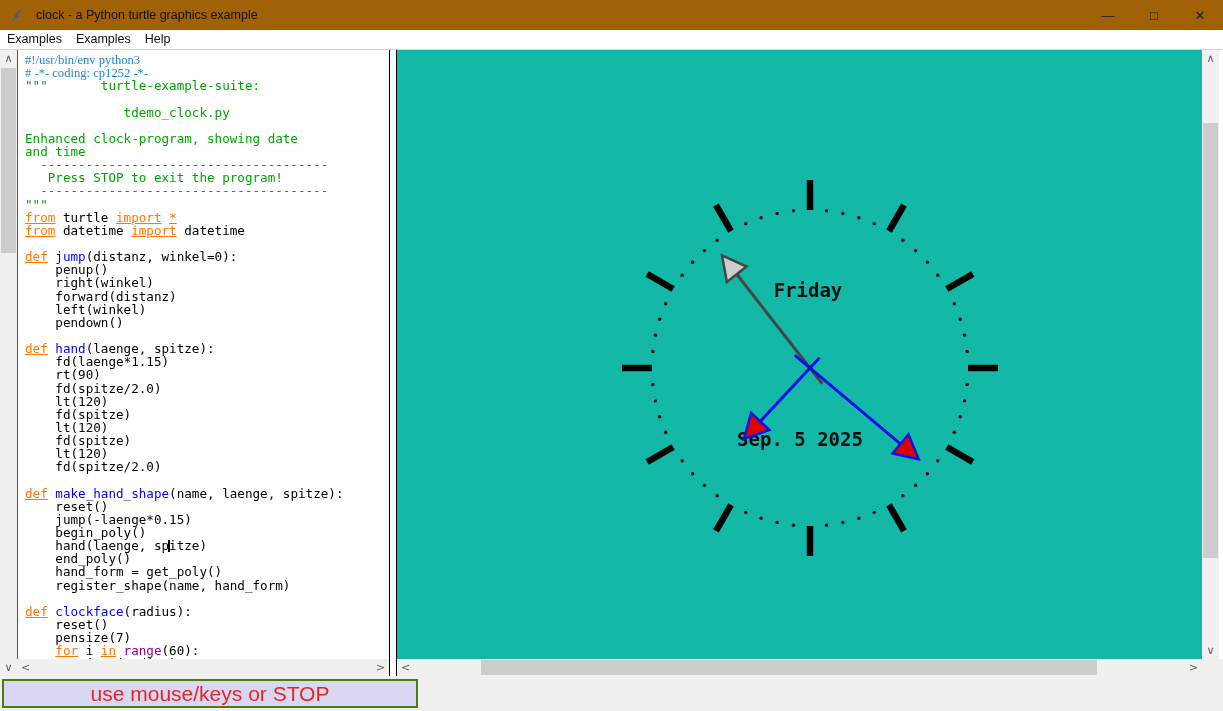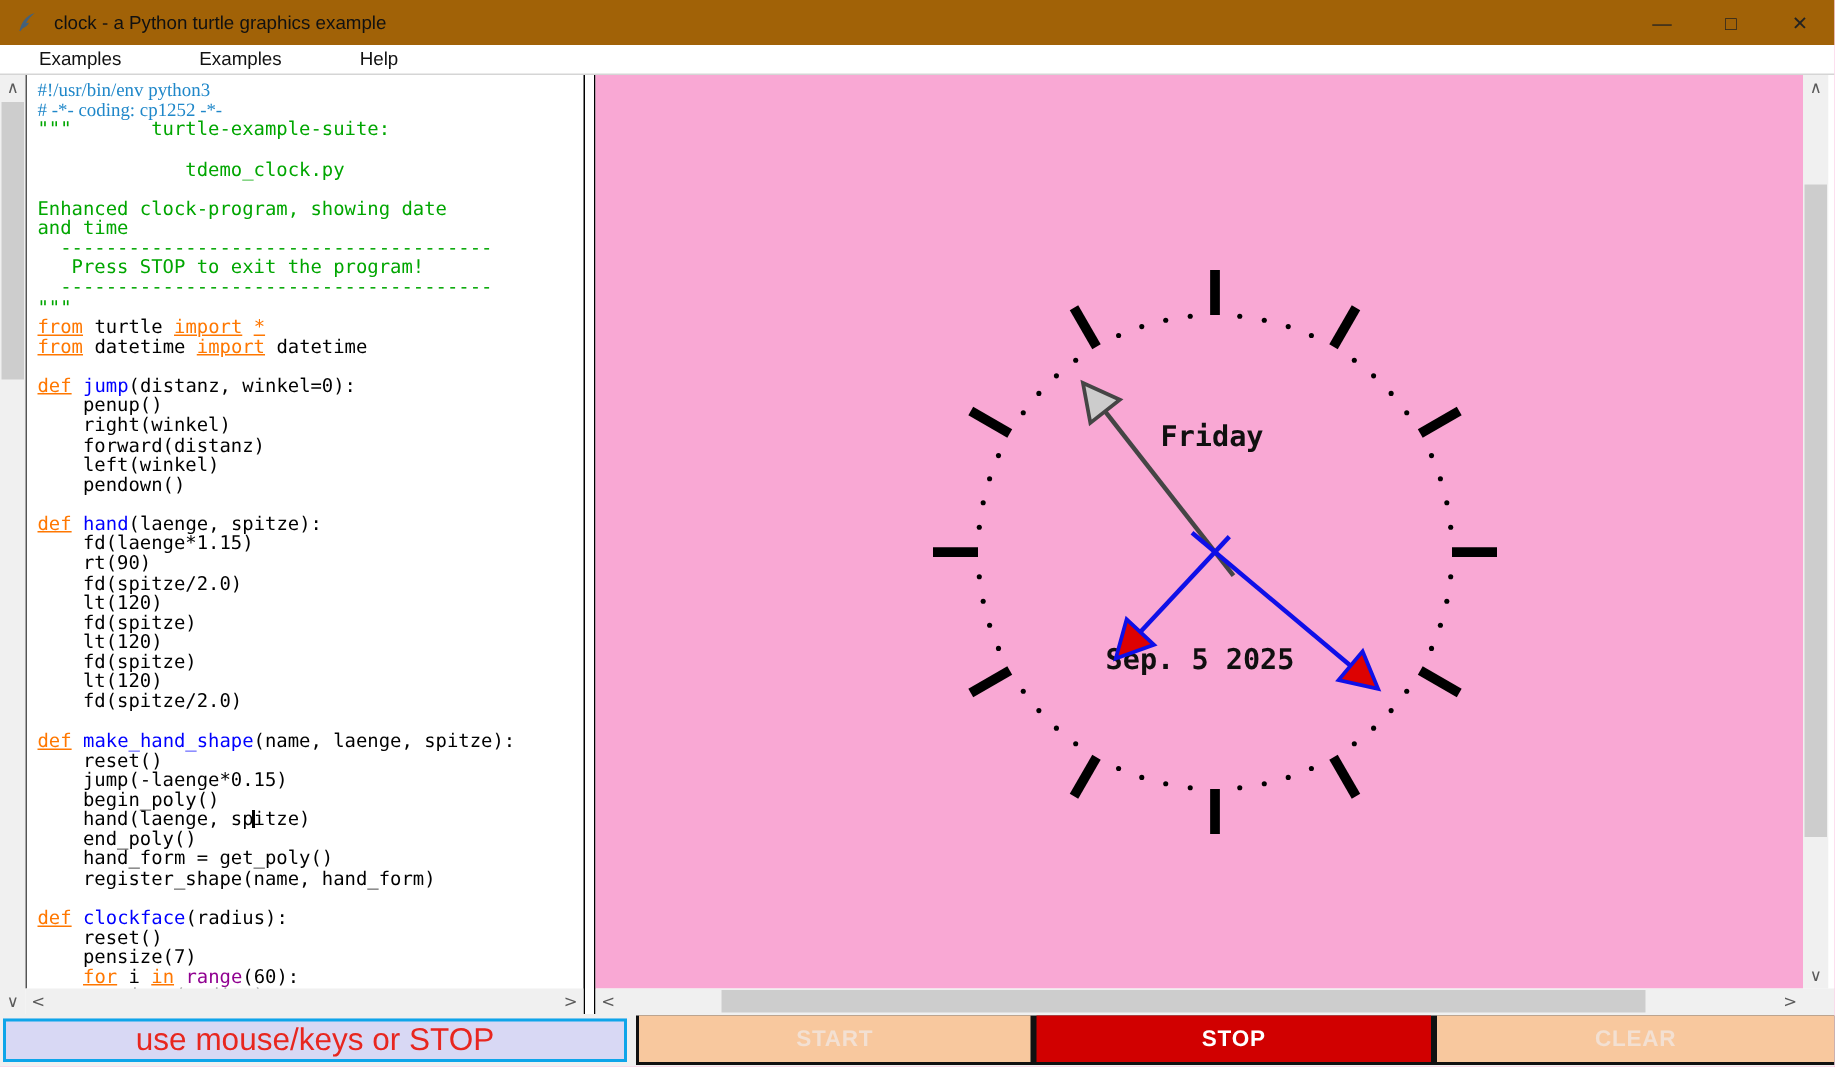--- a/index.html
+++ b/index.html
@@ -11,21 +11,21 @@
   #titlebar{left:0;top:0;width:1223px;height:30px;background:#a16207;display:flex;align-items:center;}
   #app-icon{margin-left:10px;width:16px;height:16px;}
   #win-title{margin-left:10px;font-size:12.5px;color:#111;}
   #win-controls{margin-left:auto;display:flex;height:30px;}
   .win-btn{width:46px;height:30px;display:flex;align-items:center;justify-content:center;
            font-size:13px;color:#222;cursor:default;}
 
   
   #menubar{left:0;top:30px;width:1223px;height:20px;background:#fff;display:flex;align-items:center;
            border-bottom:1px solid #d5d5d5;box-sizing:border-box;}
-  .menu-item{padding:0 26px;font-size:12.5px;color:#111;height:19px;line-height:19px;}
+  .menu-item{padding:0 7px;font-size:12.5px;color:#111;height:19px;line-height:19px;}
 
   
   .sb{background:#f0f0f0;}
   .sb-arrow{position:absolute;width:17px;height:17px;display:flex;align-items:center;justify-content:center;
             font-size:11px;color:#5a5a5a;font-family:"DejaVu Sans",sans-serif;}
   .sb-thumb{position:absolute;background:#cdcdcd;}
 
   
   #code-pane{left:17px;top:50px;width:372px;height:609px;background:#fff;overflow:hidden;
              border-left:1px solid #555;box-sizing:border-box;}
@@ -38,27 +38,27 @@
   .tok-k{color:var(--keyword,#ff7700);text-decoration:underline;}
   .tok-d{color:var(--definition,#0000ff);}
   .tok-b{color:var(--builtin,#900090);}
   .cursor{display:inline-block;width:2px;height:12px;background:#000;margin:0 -1px;vertical-align:-2px;}
 
   
   #sash{left:389px;top:50px;width:8px;height:626px;background:#fff;
         border-left:1.5px solid #000;border-right:1.5px solid #000;box-sizing:border-box;}
 
   
-  #turtle-canvas{left:397px;top:50px;width:805px;height:609px;background:#f9a8d4;overflow:hidden;}
+  #turtle-canvas{left:397px;top:50px;width:805px;height:609px;background:#14b8a6;overflow:hidden;}
   .clock-text{font-family:"DejaVu Sans Mono",monospace;font-weight:bold;font-size:19px;fill:#101010;}
 
   
   #button-row{left:0;top:676px;width:1223px;height:35px;background:#f0f0f0;}
   #status-label{position:absolute;left:2px;top:3px;width:412px;height:25px;
-                background:var(--status_bg,#d8d8f4);border:2px solid #0ea5e9;
+                background:var(--status_bg,#d8d8f4);border:2px solid #4d7c0f;
                 color:var(--status_fg,#e8261f);font-size:21px;text-align:center;line-height:25px;}
   #btn-strip{position:absolute;left:424px;top:1px;width:799px;height:33px;background:#111;}
   .bar-btn{position:absolute;top:0;height:31px;text-align:center;line-height:31px;
            font-size:15px;font-weight:bold;letter-spacing:0.5px;}
   #start-button{left:2px;width:261px;background:var(--button_bg,#f8c89e);color:var(--button_fg_disabled,#f3e0d2);}
   #stop-button{left:267px;width:263px;background:var(--stop_bg,#d10000);color:var(--stop_fg,#fff);}
   #clear-button{left:534px;width:265px;background:var(--button_bg,#f8c89e);color:var(--button_fg_disabled,#f3e0d2);}
 </style>
 </head>
 <body>
@@ -185,18 +185,13 @@
 
 <div class="abs sb" style="left:397px;top:659px;width:805px;height:17px;">
   <div class="sb-arrow" style="left:0;top:0;">&lt;</div>
   <div class="sb-thumb" style="left:84px;top:1px;width:616px;height:15px;"></div>
   <div class="sb-arrow" style="left:788px;top:0;">&gt;</div>
 </div>
 <div class="abs sb" style="left:1202px;top:659px;width:21px;height:17px;"></div>
 
 <div id="button-row" class="abs">
   <div id="status-label">use mouse/keys or STOP</div>
-  <div id="btn-strip">
-    <div id="start-button" class="bar-btn">START</div>
-    <div id="stop-button" class="bar-btn">STOP</div>
-    <div id="clear-button" class="bar-btn">CLEAR</div>
-  </div>
 </div>
 
 </body></html>

